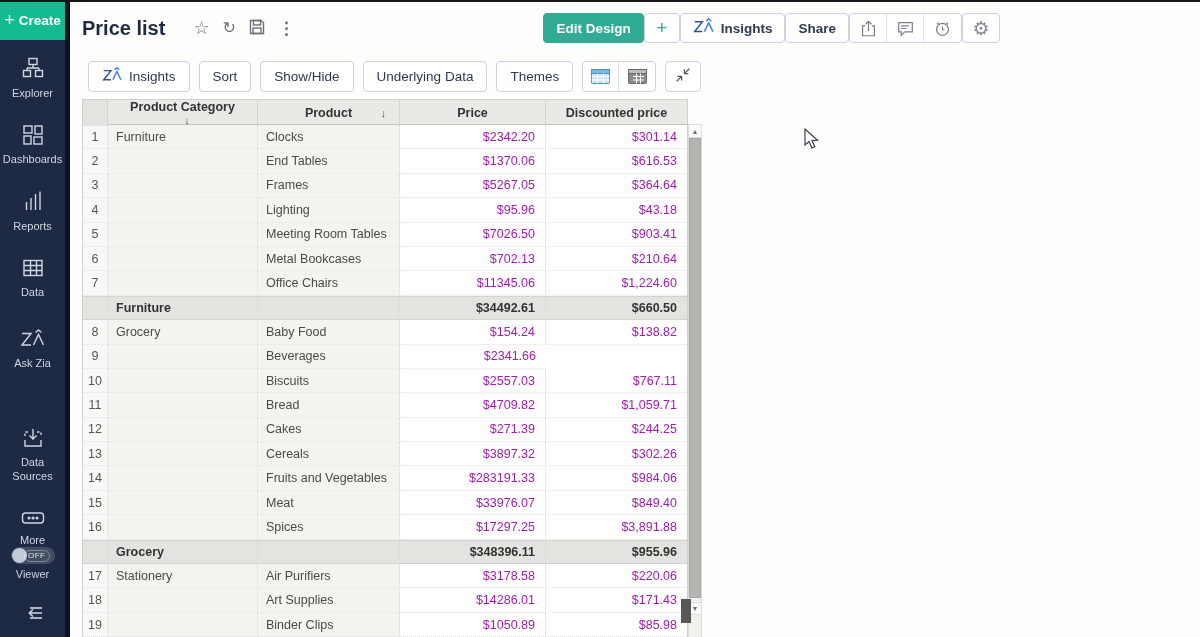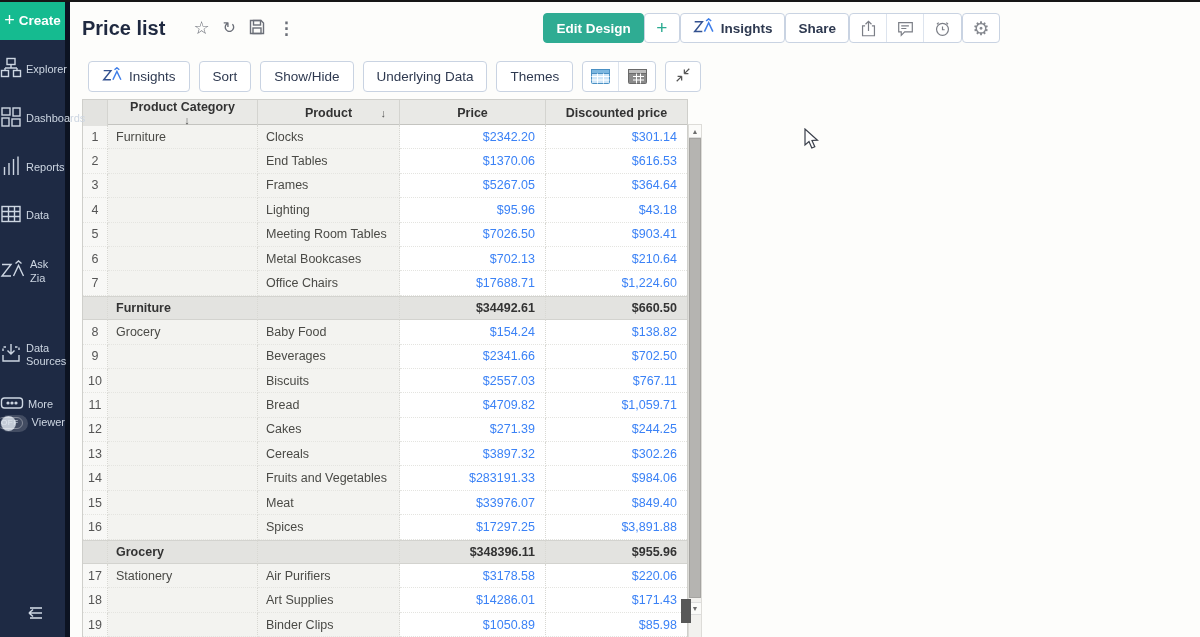--- a/index.html
+++ b/index.html
@@ -9,22 +9,22 @@
 
   
   .sidebar { position:absolute; left:0; top:0; width:70px; height:637px;
              background:#1e2a44; border-right:5px solid #0c1322; z-index:10;
              display:flex; flex-direction:column; align-items:center; }
   .create-btn { width:100%; height:40px; background:#15bb90; color:#fff;
                 display:flex; align-items:center; justify-content:center;
                 font-size:13.5px; font-weight:700; cursor:pointer; gap:4px; }
   .create-btn .plus { font-size:18px; font-weight:400; line-height:1; }
   .nav { display:flex; flex-direction:column; align-items:center; width:100%; flex:1; }
-  .nav-item { display:flex; flex-direction:row; align-items:center; gap:4px;
-              color:#cdd6e2; font-size:11px; width:100%;
+  .nav-item { display:flex; flex-direction:column; align-items:center; gap:4px;
+              color:#cdd6e2; font-size:11px; text-align:center; width:100%;
               cursor:pointer; line-height:1.25; }
   .nav-item svg { stroke:#cdd6e2; fill:none; stroke-width:1.4; }
   .mt-explorer{margin-top:17px;} .mt-dash{margin-top:23px;} .mt-reports{margin-top:23px;}
   .mt-data{margin-top:23px;} .mt-zia{margin-top:29px;} .mt-ds{margin-top:56px;}
   .mt-more{margin-top:26px;} .mt-viewer{}
   .toggle-pill { width:44px; height:17px; border-radius:9px; background:rgba(255,255,255,.16);
                  display:flex; align-items:center; position:relative; }
   .toggle-knob { width:15px; height:15px; border-radius:50%; background:#c3cbd6;
                  position:absolute; left:1px; top:1px; }
   .toggle-off { position:absolute; right:5px; font-size:8px; letter-spacing:.5px;
@@ -79,21 +79,21 @@
   .sort-arrow.far { position:absolute; right:13px; margin:0; }
   .tbody { height:515px; overflow:hidden; }
   .trow { display:grid; grid-template-columns:25px 150px 142px 146px 141px; height:24.4px; }
   .cell { font-size:12.5px; color:#4a4a46; display:flex; align-items:center;
           border-right:1px dotted #d8d8d3; border-bottom:1px dotted #e4e4e0;
           overflow:hidden; white-space:nowrap; }
   .cell:last-child { border-right:none; }
   .cell.num { justify-content:center; background:#f8f8f6; color:#55555<span></span>0; }
   .cell.num { color:#555; }
   .cell.cat, .cell.prod { padding-left:8px; background:#f3f3f0; }
-  .cell.price, .cell.disc { justify-content:flex-end; padding-right:10px; background:#fff; color:#3b82f6; }
+  .cell.price, .cell.disc { justify-content:flex-end; padding-right:10px; background:#fff; color:#a21caf; }
   .trow.subtotal .cell { background:#e3e3e0; font-weight:700; color:#333;
                          border-bottom:1px solid #d3d3cf; border-top:1px solid #d3d3cf; }
 
   
   .vscroll { position:absolute; left:618px; top:122px; width:14px; height:515px;
              background:#f2f1ee; border:1px solid #dddcd8; }
   .vs-up, .vs-down { position:absolute; left:0; width:12px; height:13px; background:#fbfbf9;
                      display:flex; align-items:center; justify-content:center;
                      font-size:7px; color:#6e6e6e; cursor:pointer; }
   .vs-up { top:0; border-bottom:1px solid #ddd; }
@@ -388,21 +388,21 @@
           <div class="cell num">6</div>
           <div class="cell cat"></div>
           <div class="cell prod">Metal Bookcases</div>
           <div class="cell price">$702.13</div>
           <div class="cell disc">$210.64</div>
         </div>
         <div class="trow">
           <div class="cell num">7</div>
           <div class="cell cat"></div>
           <div class="cell prod">Office Chairs</div>
-          <div class="cell price">$17688.71</div>
+          <div class="cell price">$11345.06</div>
           <div class="cell disc">$1,224.60</div>
         </div>
         <div class="trow subtotal">
           <div class="cell num"></div>
           <div class="cell cat">Furniture</div>
           <div class="cell prod"></div>
           <div class="cell price">$34492.61</div>
           <div class="cell disc">$660.50</div>
         </div>
         <div class="trow">
@@ -410,21 +410,20 @@
           <div class="cell cat">Grocery</div>
           <div class="cell prod">Baby Food</div>
           <div class="cell price">$154.24</div>
           <div class="cell disc">$138.82</div>
         </div>
         <div class="trow">
           <div class="cell num">9</div>
           <div class="cell cat"></div>
           <div class="cell prod">Beverages</div>
           <div class="cell price">$2341.66</div>
-          <div class="cell disc">$702.50</div>
         </div>
         <div class="trow">
           <div class="cell num">10</div>
           <div class="cell cat"></div>
           <div class="cell prod">Biscuits</div>
           <div class="cell price">$2557.03</div>
           <div class="cell disc">$767.11</div>
         </div>
         <div class="trow">
           <div class="cell num">11</div>

